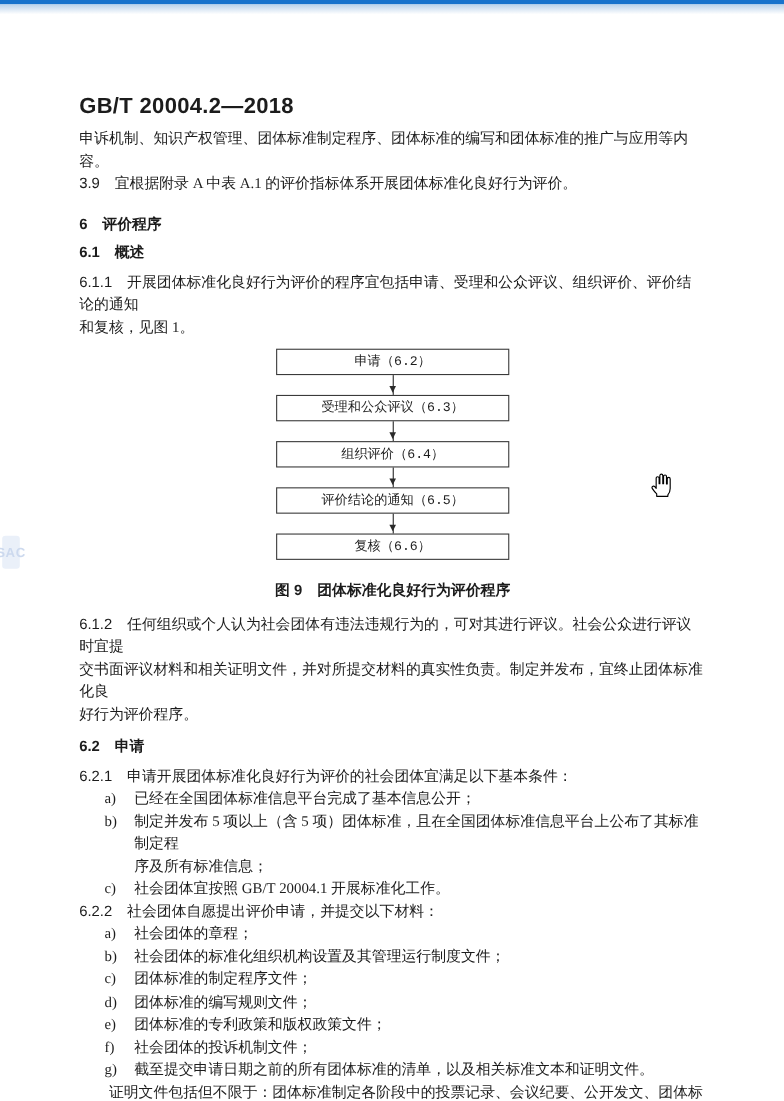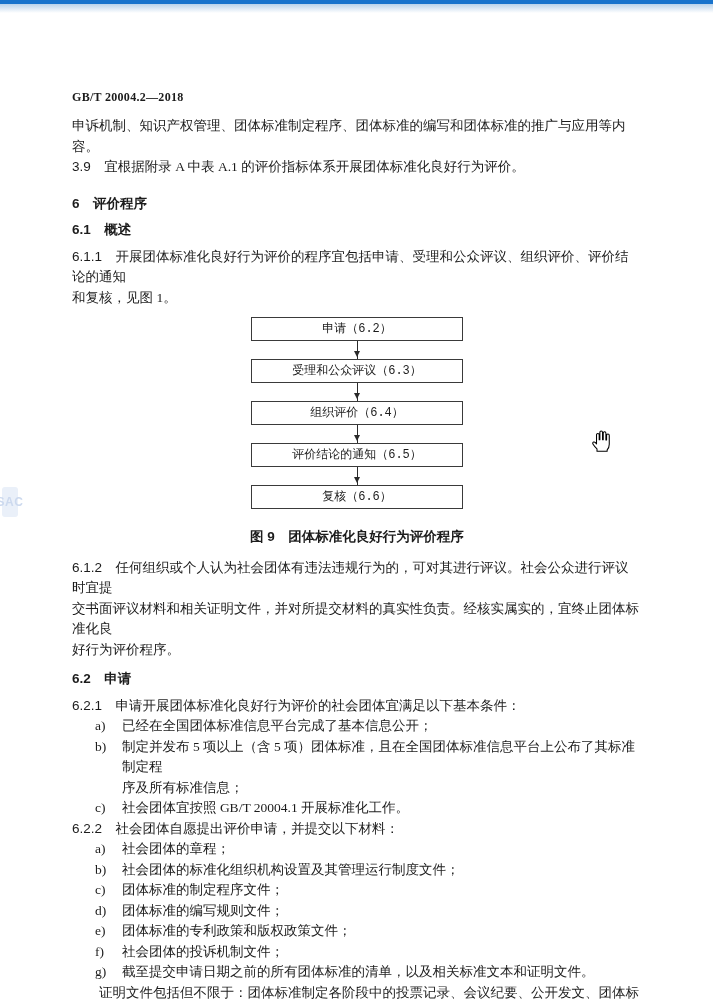--- a/index.html
+++ b/index.html
@@ -14,22 +14,22 @@
     background:linear-gradient(#b9d2ea,rgba(255,255,255,0));}
   .watermark{
     position:absolute;left:2px;top:487px;width:16px;height:30px;
     background:#eaf0f9;border-radius:3px;color:#ccd9ee;
     font-family:"Liberation Sans","DejaVu Sans",sans-serif;
     font-weight:bold;font-size:12px;display:flex;align-items:center;justify-content:center;
     letter-spacing:.5px;
   }
   .doc{position:absolute;left:72px;top:86px;width:570px;}
   .doc-code{
-    font-weight:bold;font-size:12px;line-height:22px;margin-bottom:8px;
-    font-family:Liberation Serif, serif;letter-spacing:.3px;
+    font-weight:bold;font-size:20px;line-height:22px;margin-bottom:8px;
+    font-family:Liberation Sans, sans-serif;letter-spacing:.3px;
   }
   .para{margin:0;}
   .line{white-space:pre-wrap;}
   .clause-num{font-family:"Liberation Sans","DejaVu Sans",sans-serif;}
   .h{font-family:"Liberation Sans","DejaVu Sans",sans-serif;font-weight:bold;font-size:13.5px;}
   .h1{margin-top:16px;}
   .h2{margin-top:7px;}
   .h2 + .para, .h1 + .h2{margin-top:6px;}
   .para + .h2{margin-top:9px;}
   .li{position:relative;padding-left:50px;}
@@ -82,21 +82,21 @@
         <div class="fc-arrow"></div>
         <div class="fc-box">组织评价（6.4）</div>
         <div class="fc-arrow"></div>
         <div class="fc-box">评价结论的通知（6.5）</div>
         <div class="fc-arrow"></div>
         <div class="fc-box">复核（6.6）</div>
       </div>
       <div class="caption">图 9　团体标准化良好行为评价程序</div>
       <div class="para">
         <div class="line"><span class="clause-num">6.1.2</span>　任何组织或个人认为社会团体有违法违规行为的，可对其进行评议。社会公众进行评议时宜提</div>
-        <div class="line">交书面评议材料和相关证明文件，并对所提交材料的真实性负责。经核实属实的，宜终止团体标准化良</div>
+        <div class="line">交书面评议材料和相关证明文件，并对所提交材料的真实性负责。制定并发布，宜终止团体标准化良</div>
         <div class="line">好行为评价程序。</div>
       </div>
       <div class="h h2">6.2　申请</div>
       <div class="para">
         <div class="line"><span class="clause-num">6.2.1</span>　申请开展团体标准化良好行为评价的社会团体宜满足以下基本条件：</div>
       </div>
       <div class="li">
         <span class="marker">a)</span>
         <div class="line">已经在全国团体标准信息平台完成了基本信息公开；</div>
       </div>

